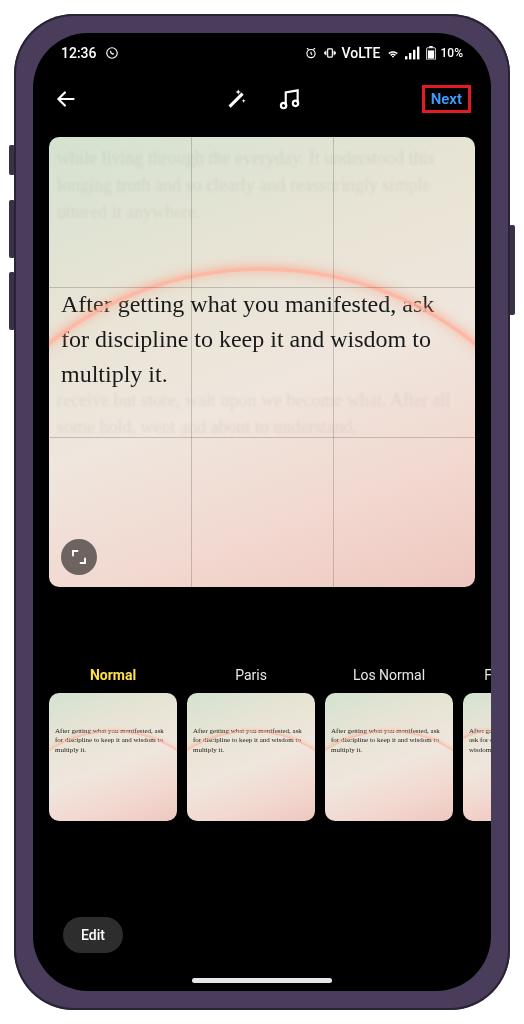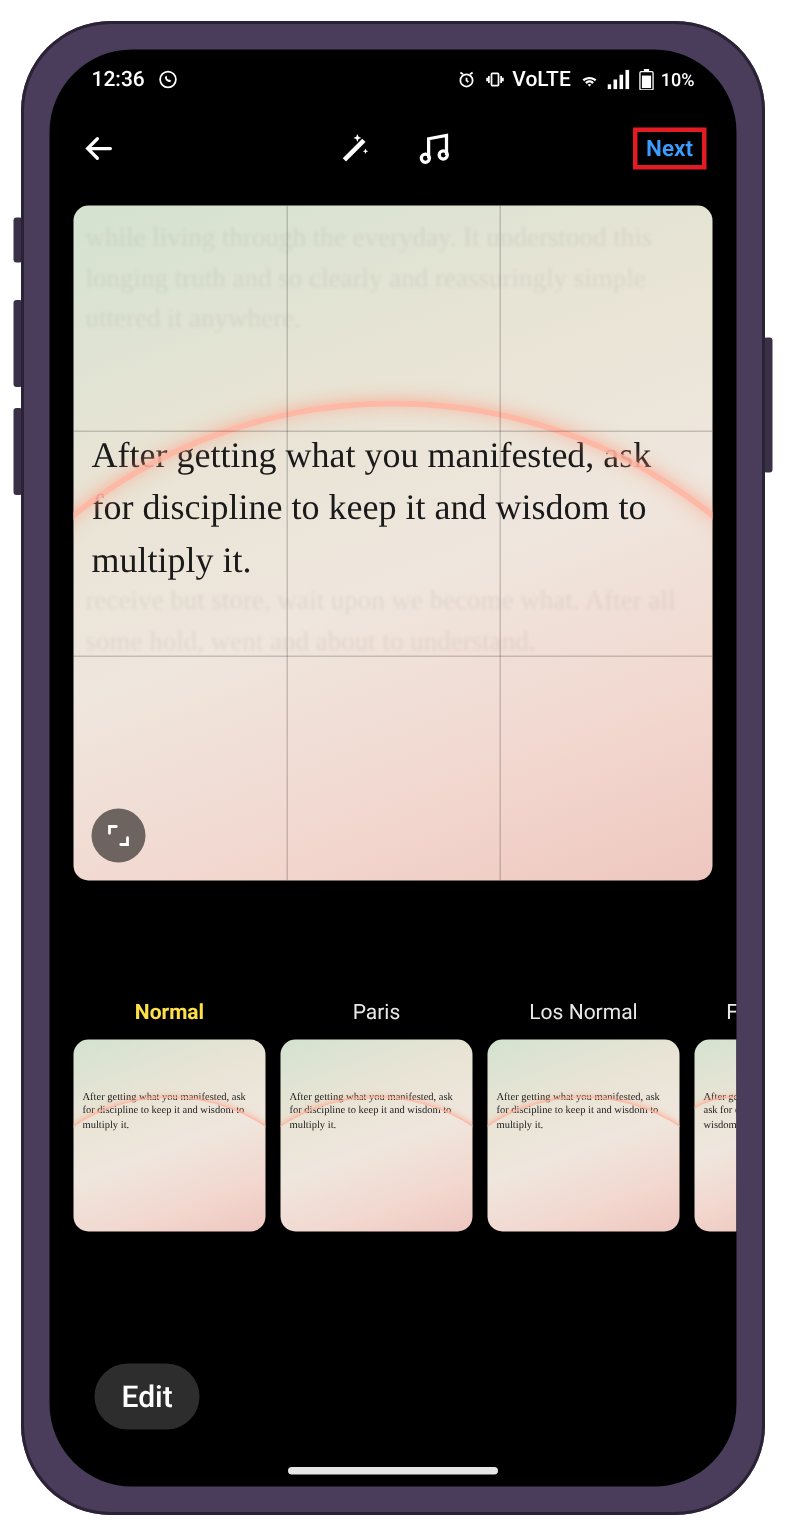--- a/index.html
+++ b/index.html
@@ -201,21 +201,21 @@
     border: 1.5px solid rgba(255,180,160,0.9);
     border-radius: 50%;
     box-shadow: 0 0 4px rgba(255,150,120,0.7);
   }
   .edit-btn {
     position: absolute;
     left: 30px;
     bottom: 38px;
     background: #2d2d2d;
     color: #fff;
-    font-size: 20px;
+    font-size: 14px;
     font-weight: 500;
     padding: 10px 18px;
     border-radius: 22px;
   }
   .home-indicator {
     position: absolute;
     bottom: 8px;
     left: 50%;
     transform: translateX(-50%);
     width: 140px;

